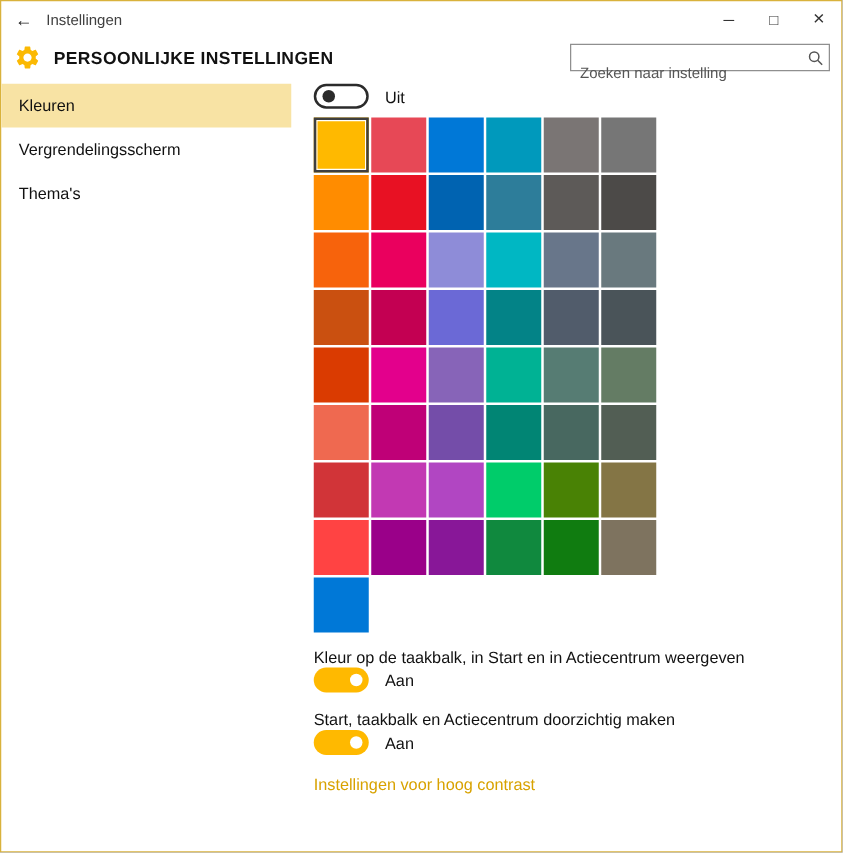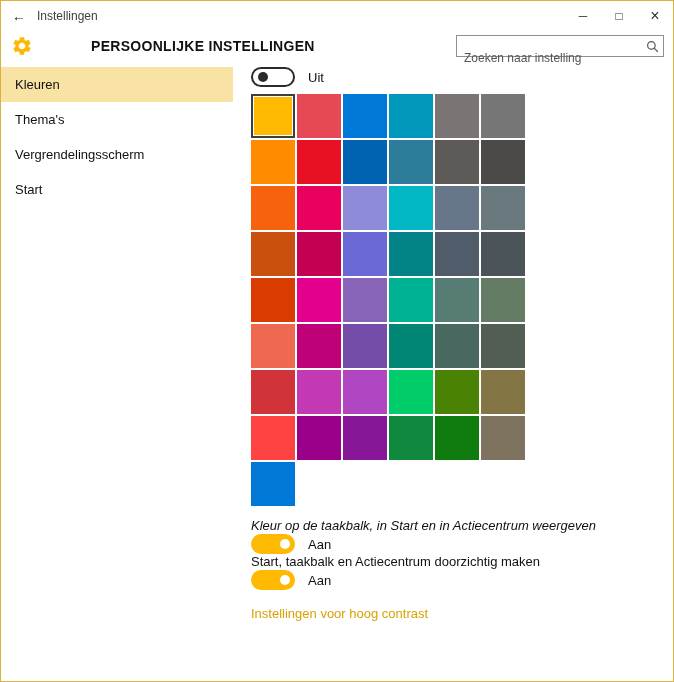--- a/index.html
+++ b/index.html
@@ -13,21 +13,21 @@
   
   .titlebar { height:30px; display:flex; align-items:center; }
   .back-btn { width:36px; height:30px; display:flex; align-items:center; justify-content:center; font-size:14px; color:#222; cursor:default; }
   .title-text { font-size:12px; color:#404040; }
   .caption-btns { margin-left:auto; display:flex; height:100%; }
   .caption-btn { width:36px; height:100%; display:flex; align-items:center; justify-content:center; font-size:12px; color:#333; }
   .caption-btn.close { font-size:16px; }
   
   .header { height:30px; display:flex; align-items:center; padding:0 9px 0 9px; }
   .gear-wrap { width:24px; height:24px; margin-right:9px; display:flex; align-items:center; justify-content:center; }
-  .header-title { font-size:14px; font-weight:600; letter-spacing:0.3px; color:#111;margin-left:48px; }
+  .header-title { font-size:14px; font-weight:600; letter-spacing:0.3px; color:#111; }
   .search-box { margin-left:auto; width:208px; height:22px; border:1px solid #8f8f8f; display:flex; align-items:center; background:#fff; }
   .search-input { flex:1; border:none; outline:none; font-size:12px; padding:0 7px; color:#333; background:transparent; font-family:"Liberation Sans", sans-serif;margin-top:24px; }
   .search-input::placeholder { color:#555; opacity:1; }
   .search-icon-wrap { width:22px; height:100%; display:flex; align-items:center; justify-content:center; }
   
   .app-body { display:flex; height:620px; }
   .sidebar { width:232px; padding-top:6px; flex:none; }
   .sidebar-item { height:35px; line-height:35px; padding-left:14px; font-size:13px; color:#111; cursor:default; }
   .sidebar-item.selected { background:var(--sidebar-highlight,#f8e3a4); }
   .content { flex:1; padding:6px 0 16px 18px; overflow:hidden; }
@@ -39,22 +39,22 @@
   .toggle.off .knob { left:5px; background:#2b2b2b; }
   .toggle.on { background:var(--accent,#ffb900); }
   .toggle.on .knob { right:5px; background:#fff; }
   .toggle-label { margin-left:13px; font-size:13px; color:#111; }
   
   .accent-label { margin-top:10px; font-size:13px; line-height:15px; color:#111; }
   .color-grid { display:grid; grid-template-columns:repeat(6,44px); gap:2px; margin-top:7px; width:274px; }
   .swatch { width:44px; height:44px; }
   .swatch.selected { border:2px solid #3f3f3f; box-shadow:inset 0 0 0 1px #fff; }
   .section-label { font-size:13px; line-height:15px; color:#111; }
-  .section-label.first { margin-top:12px;font-style:italic; }
-  .section-label.second { }
+  .section-label.first { margin-top:12px; }
+  .section-label.second { margin-top:14px; }
   .toggle-row.mt { margin-top:1px; }
   .hc-link { display:inline-block; margin-top:16px; font-size:13px; line-height:15px; color:var(--link,#d8a200); text-decoration:none; cursor:pointer; }
 </style>
 </head>
 <body>
 
 <div class="window" style="--accent: #ffb900; --sidebar-highlight: #f8e3a4; --link: #d8a200; --window-border: #d9b23c;">
 
   <div class="titlebar">
     <div class="back-btn">
@@ -88,23 +88,22 @@
           <circle cx="8.5" cy="8.5" r="5"></circle>
           <line x1="12.2" y1="12.2" x2="17" y2="17"></line>
         </svg>
       </span>
     </div>
   </div>
 
   <div class="app-body">
     <div class="sidebar">
         <div class="sidebar-item selected">Kleuren</div>
+        <div class="sidebar-item">Vergrendelingsscherm</div>
         <div class="sidebar-item">Thema's</div>
-        <div class="sidebar-item">Vergrendelingsscherm</div>
-        <div class="sidebar-item">Start</div>
       </div>
 
     <div class="content">
 
       <div class="toggle-row">
         <div class="toggle off">
             <div class="knob"></div>
           </div>
         <span class="toggle-label">Uit</span>
       </div>

